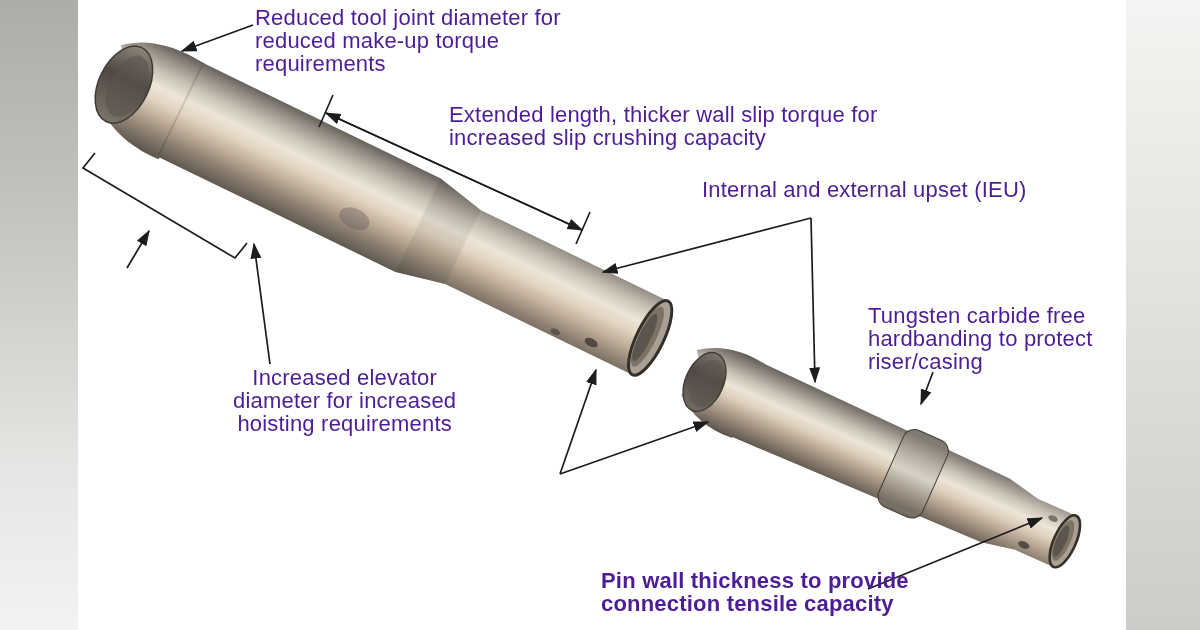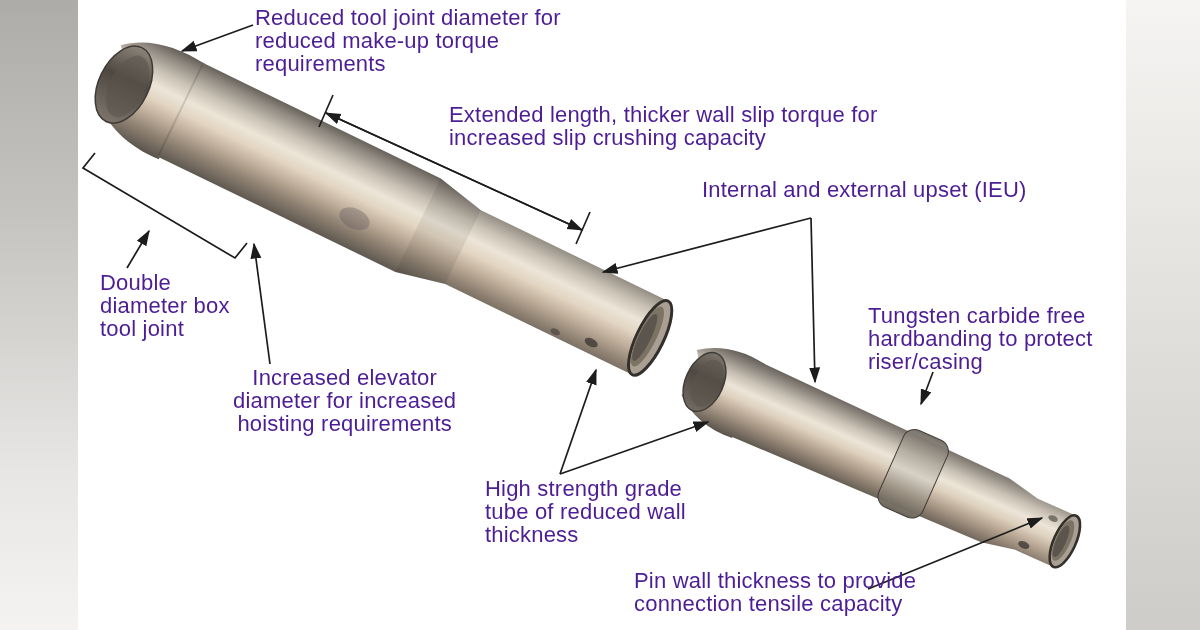--- a/index.html
+++ b/index.html
@@ -15,21 +15,21 @@
     position:absolute;color:#4c1d95;font-size:22px;line-height:23px;
     white-space:pre-line;letter-spacing:.2px;font-weight:500;
   }
   .lbl-reduced{left:255px;top:6px;}
   .lbl-extended{left:449px;top:103px;}
   .lbl-ieu{left:702px;top:178px;}
   .lbl-double{left:100px;top:271px;}
   .lbl-elevator{left:233px;top:366px;text-align:center;}
   .lbl-tungsten{left:868px;top:297px;margin-top:7px;}
   .lbl-highstrength{left:485px;top:477px;}
-  .lbl-pinwall{left:634px;top:569px;}
+  .lbl-pinwall{left:601px;top:569px;font-weight:bold;}
 </style>
 </head>
 <body>
 
 <div class="stage">
 
   <div class="band band-left"></div>
   <div class="band band-right"></div>
 
   <svg class="art" viewBox="0 0 1200 630" aria-hidden="true">
@@ -151,28 +151,22 @@
       <path d="M 868,589 L 1042,518" marker-end="url(#arr)"></path>
     </g>
   </svg>
 
   <div class="lbl lbl-reduced">Reduced tool joint diameter for
 reduced make-up torque
 requirements</div>
   <div class="lbl lbl-extended">Extended length, thicker wall slip torque for
 increased slip crushing capacity</div>
   <div class="lbl lbl-ieu">Internal and external upset (IEU)</div>
-  <div class="lbl lbl-double">Double
-diameter box
-tool joint</div>
   <div class="lbl lbl-elevator">Increased elevator
 diameter for increased
 hoisting requirements</div>
   <div class="lbl lbl-tungsten">Tungsten carbide free
 hardbanding to protect
 riser/casing</div>
-  <div class="lbl lbl-highstrength">High strength grade
-tube of reduced wall
-thickness</div>
   <div class="lbl lbl-pinwall">Pin wall thickness to provide
 connection tensile capacity</div>
 
 </div>
 
 </body></html>

